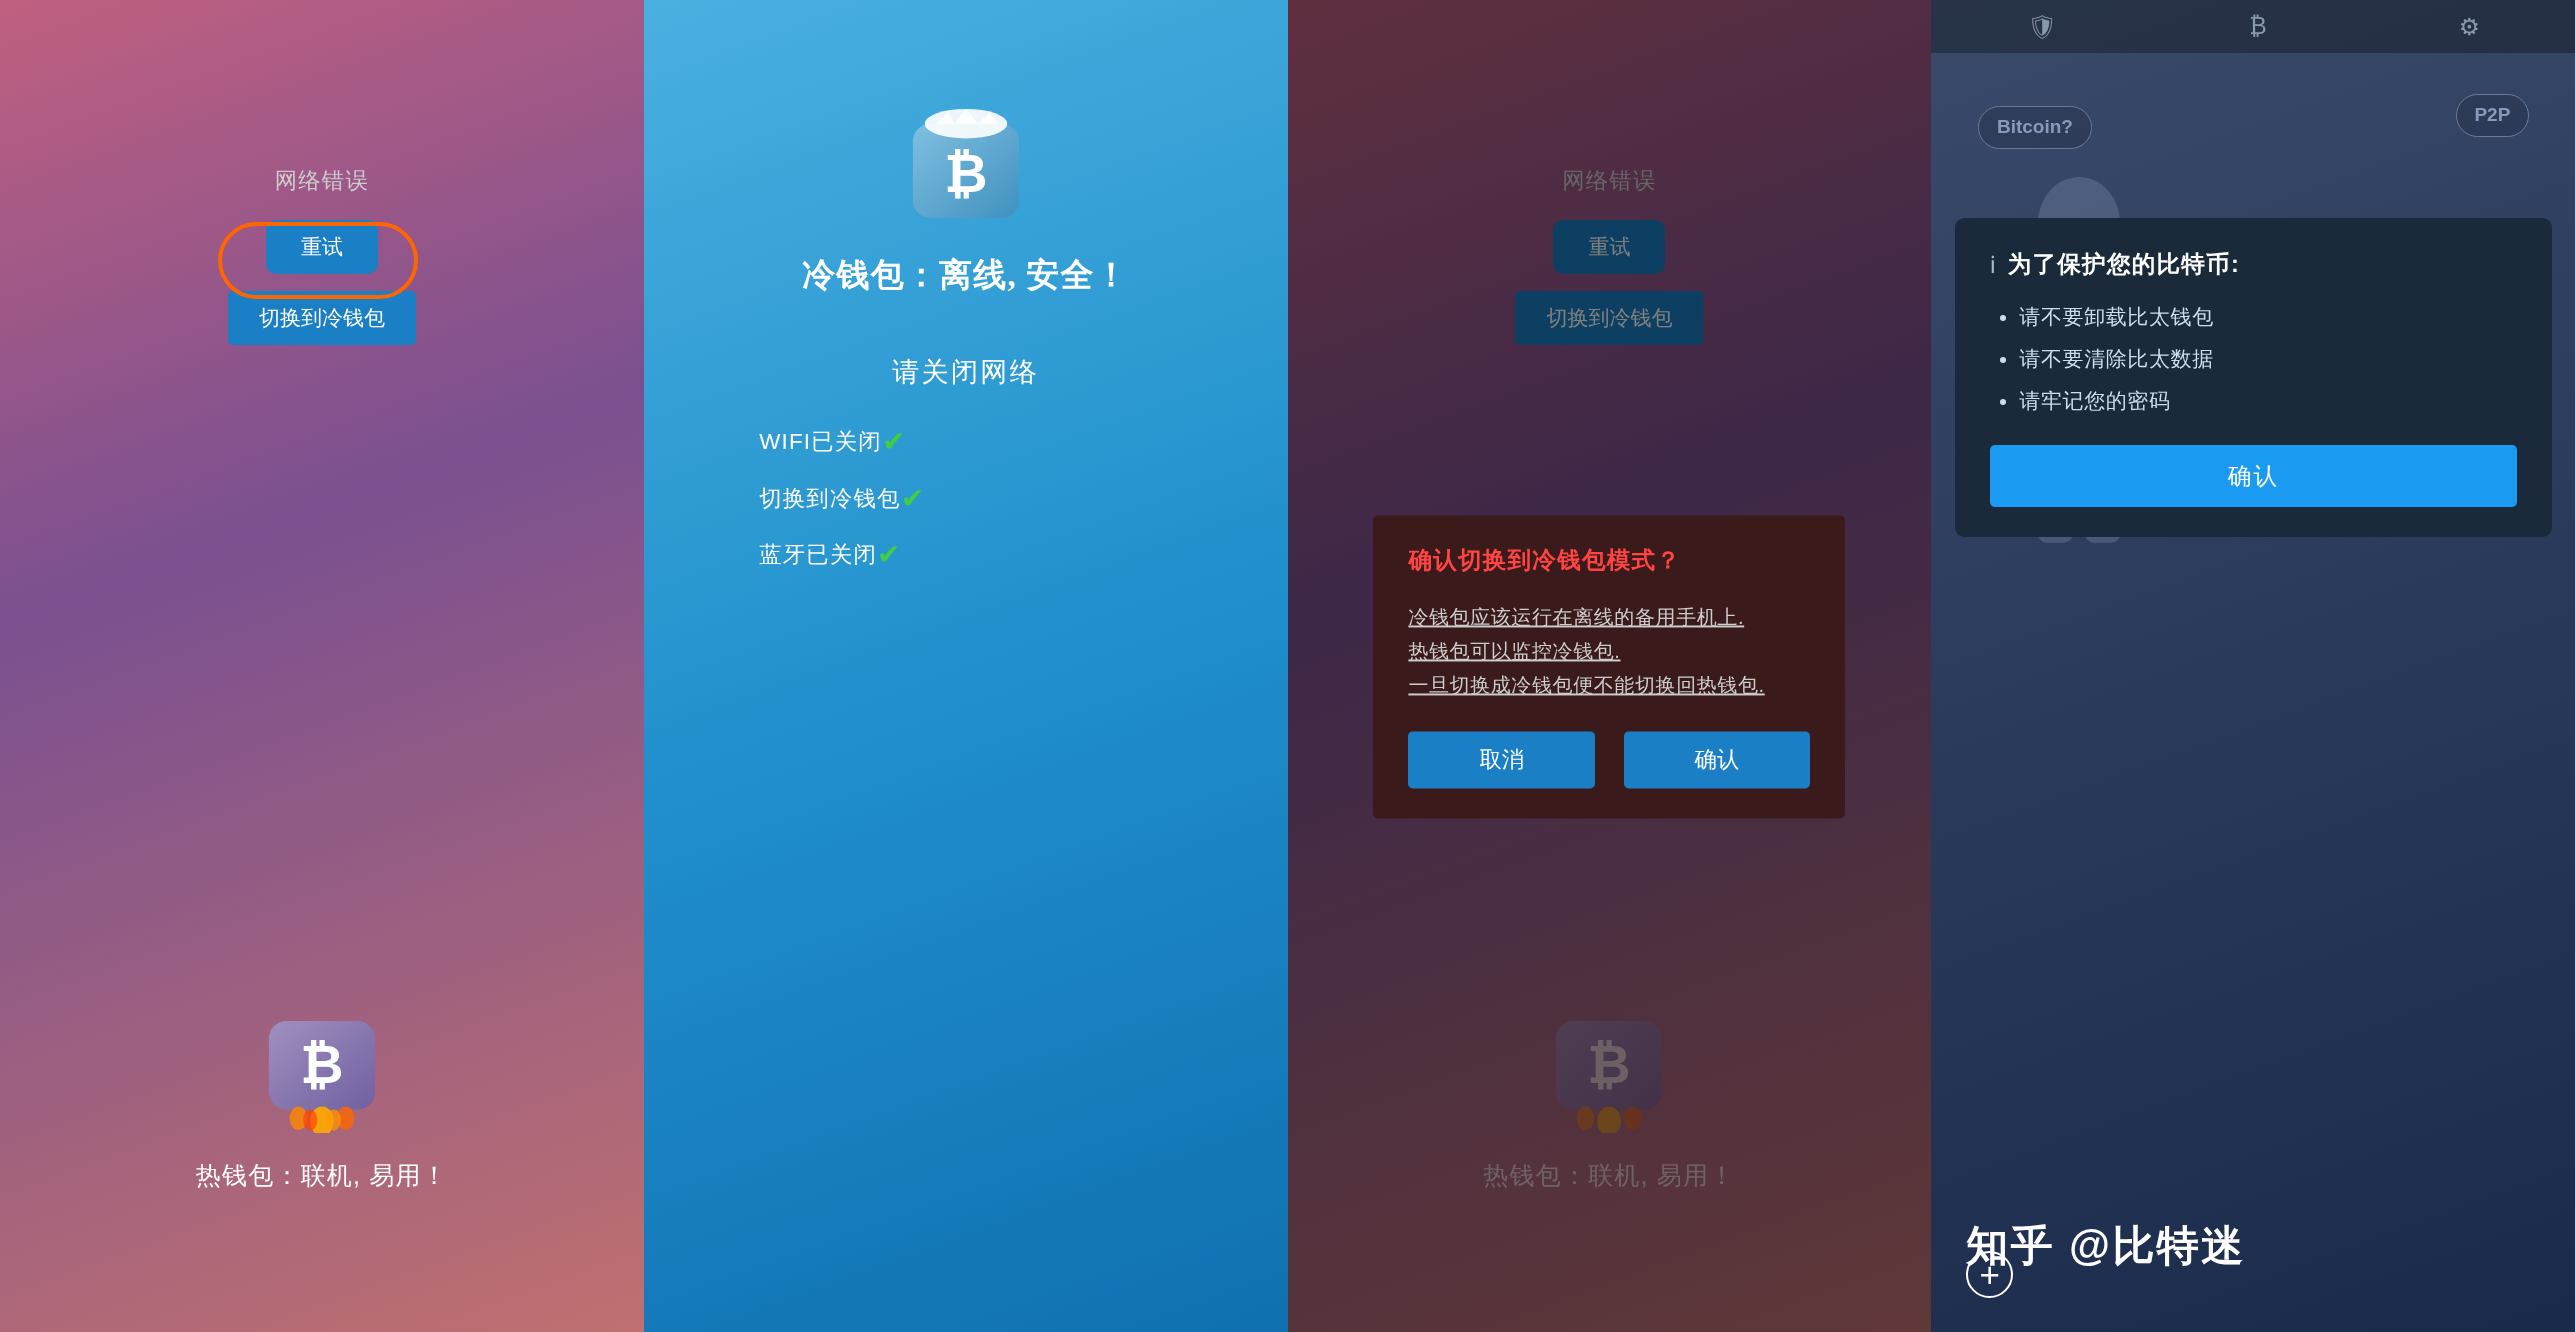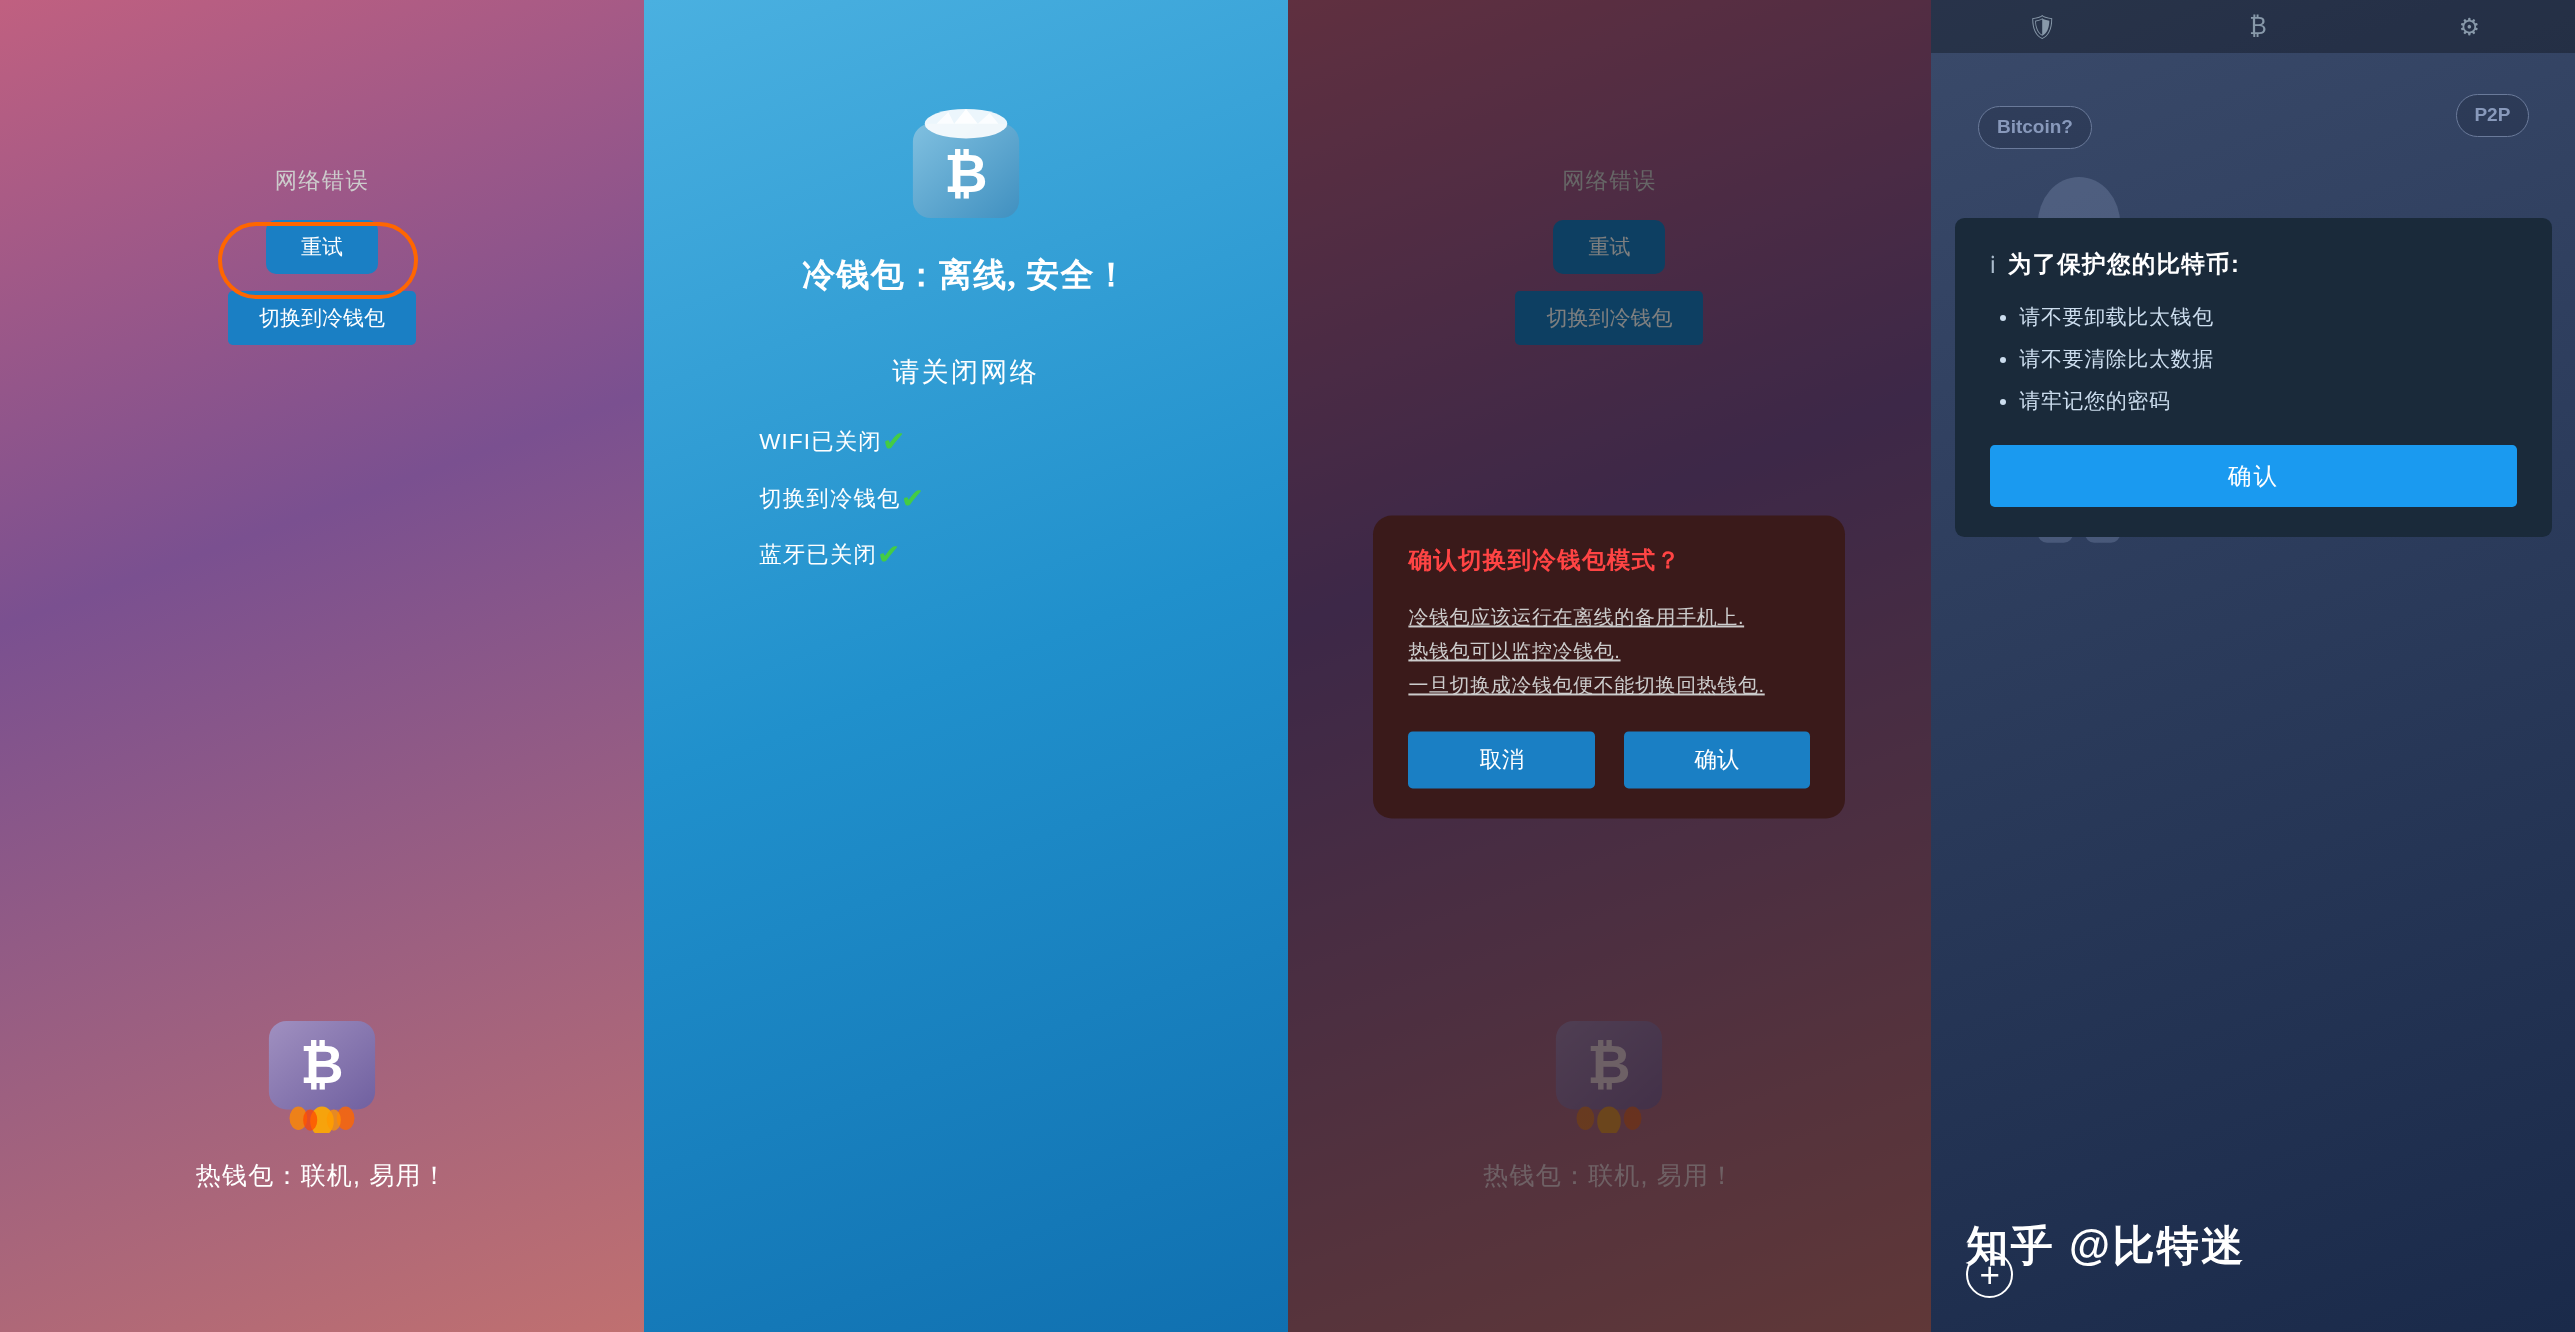--- a/index.html
+++ b/index.html
@@ -187,21 +187,21 @@
       z-index: 10;
     }
 
     
     .dialog-box {
       position: absolute;
       top: 50%;
       left: 50%;
       transform: translate(-50%, -50%);
       background: #3a1a1a;
-      border-radius: 19px;
+      border-radius: 5px;
       width: 472px;
       padding: 29.5px 35px;
       z-index: 20;
     }
 
     .dialog-title {
       font-size: 23.6px;
       font-weight: bold;
       color: #ff4444;
       margin-bottom: 23.6px;

